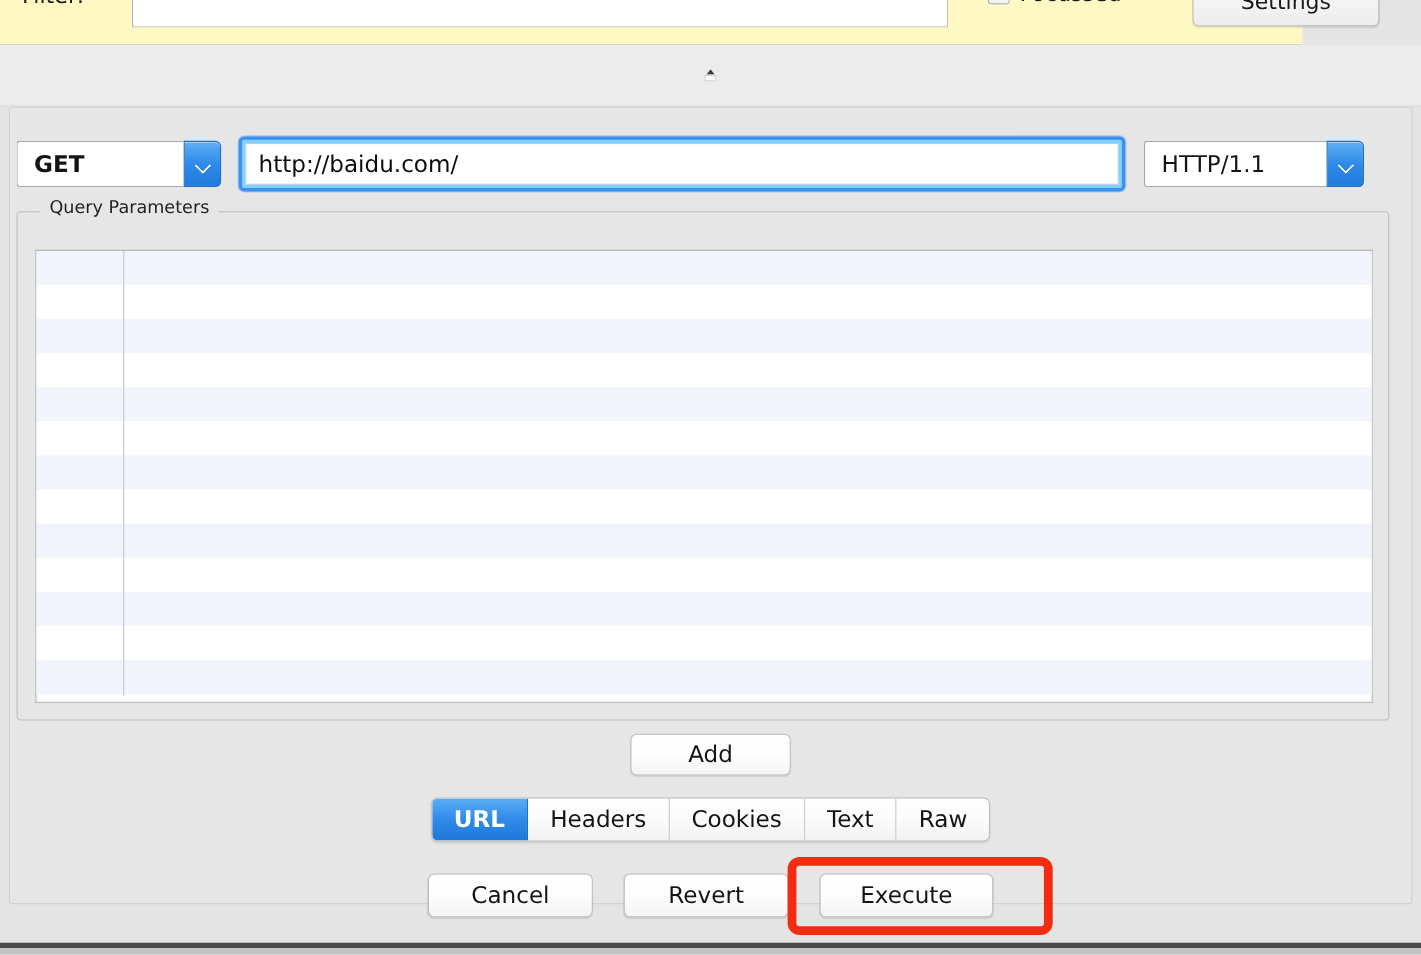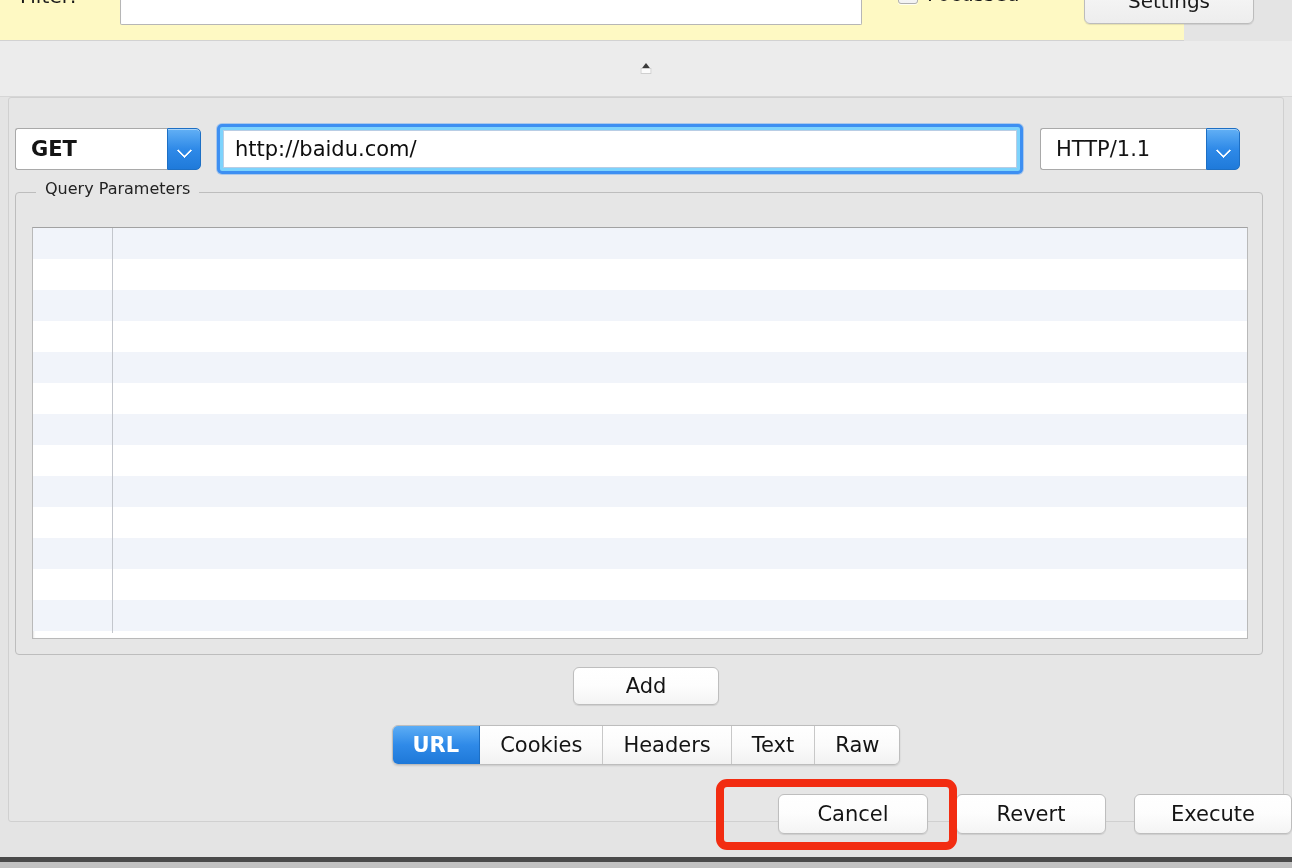--- a/index.html
+++ b/index.html
@@ -319,21 +319,21 @@
     border-right-color: #1d6fc4;
     font-weight: bold;
   }
 
   
   .actions {
     position: absolute;
     left: 0; top: 697px;
     width: 1292px;
     display: flex;
-    justify-content: flex-end;
+    justify-content: center;
     gap: 28px;
   }
   .actions .btn { min-width: 150px; height: 40px; }
 
   .redbox {
     position: absolute;
     left: 716px; top: 779px;
     width: 241px; height: 71px;
     border: 8px solid #f22c11;
     border-radius: 11px;
@@ -422,22 +422,22 @@
       </div>
     </div>
 
     <div class="addrem">
       <div class="btn btn-normal">Add</div>
     </div>
 
     <div class="segmented">
       <div class="seg-wrap" id="seg-wrap">
           <div class="seg active">URL</div>
+          <div class="seg">Headers</div>
           <div class="seg">Cookies</div>
-          <div class="seg">Headers</div>
           <div class="seg">Text</div>
           <div class="seg">Raw</div>
         </div>
     </div>
 
     <div class="actions">
       <div class="btn btn-normal">Cancel</div>
       <div class="btn btn-normal">Revert</div>
       <div class="btn btn-normal">Execute</div>
     </div>

